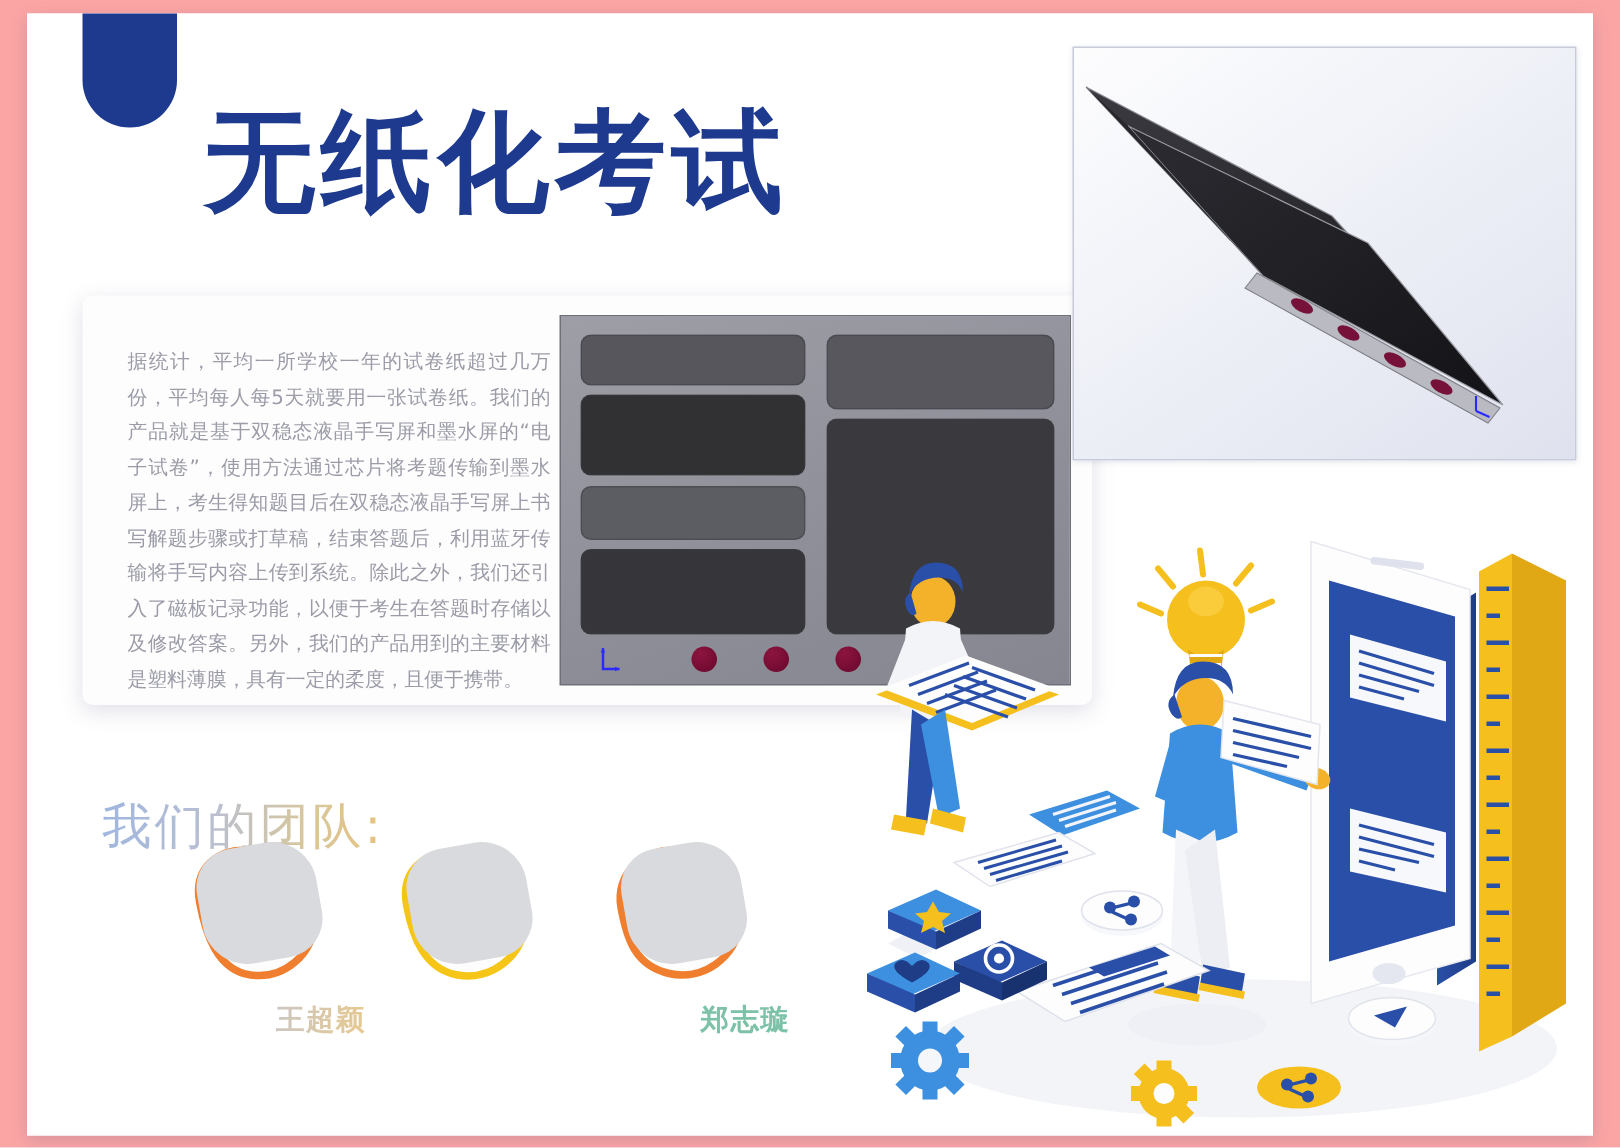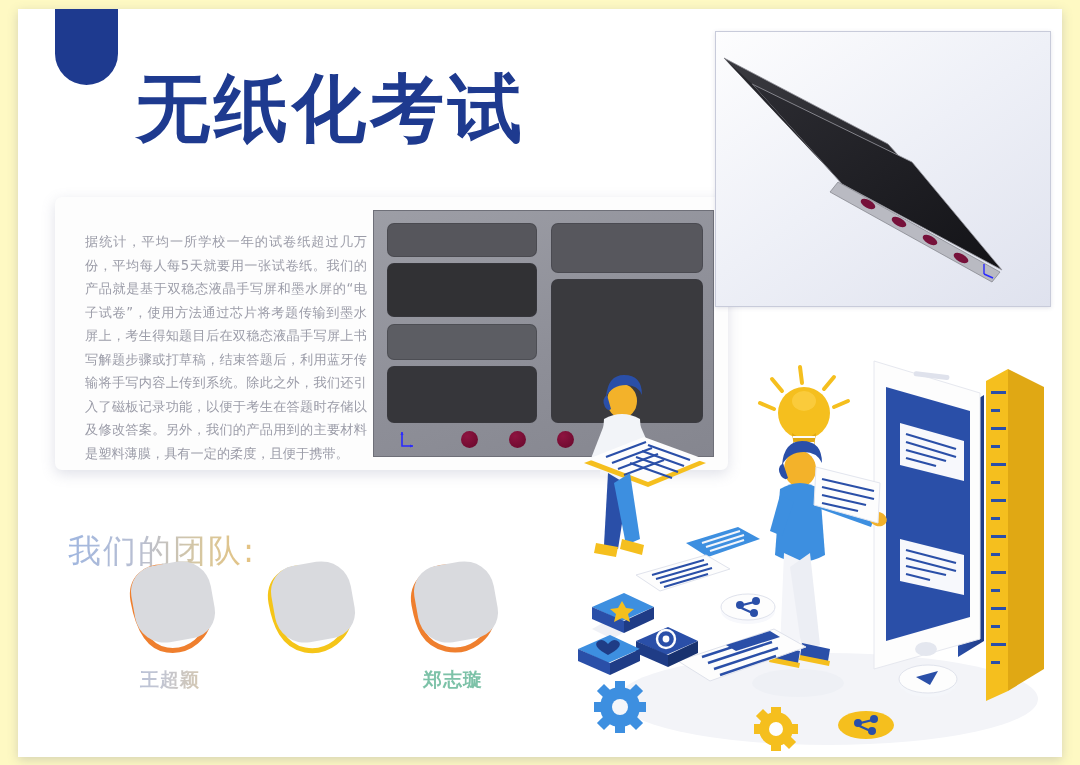--- a/index.html
+++ b/index.html
@@ -1,18 +1,18 @@
 <!DOCTYPE html>
 <html><head>
 <meta charset="utf-8">
 <style>
   html,body{margin:0;padding:0;background:#e8e9f0;}
   body{width:1080px;height:765px;overflow:hidden;font-family:"Liberation Sans","DejaVu Sans",sans-serif;}
 
-  #slide{position:relative;width:1080px;height:765px;background:#fef9c3;overflow:hidden;}
+  #slide{position:relative;width:1080px;height:765px;background:#fca5a5;overflow:hidden;}
 
   
   .page-sheet{position:absolute;left:18px;top:9px;width:1044px;height:748px;background:#ffffff;
     box-shadow:0 3px 10px rgba(90,95,130,.25);}
   .page-inner{position:absolute;left:0;top:0;right:0;bottom:0;background:#ffffff;overflow:hidden;}
 
   
   .blue-pill{position:absolute;left:37px;top:-18px;width:63px;height:94px;background:#1e3a8f;
     border-radius:0 0 34px 34px;}
 
@@ -44,21 +44,21 @@
 
   
   .team-head{position:absolute;left:50px;top:520px;font-size:33px;font-weight:400;letter-spacing:2px;
     font-family:"DejaVu Sans","Liberation Sans",sans-serif;
     background:linear-gradient(95deg,#9fb6e0 0%,#b9bfd2 38%,#d8c79d 72%,#e6c27e 100%);
     -webkit-background-clip:text;background-clip:text;color:transparent;white-space:nowrap;}
 
   
   .team-row{position:absolute;left:78px;top:548px;width:450px;height:155px;}
   .member{position:absolute;top:0;width:148px;height:155px;text-align:center;}
-  .m0{left:0;} .m1{left:140px;} .m2{left:283px;}
+  .m0{left:0;text-align:right;} .m1{left:140px;} .m2{left:283px;text-align:right;}
   .m-badge{position:relative;width:110px;height:103px;margin:0 auto;}
   .m-shadow{position:absolute;left:18px;top:6px;width:80px;height:78px;background:#d9dade;
     border-radius:26px 30px 26px 30px;transform:rotate(-10deg);}
   .m-name{margin-top:7px;font-size:19px;font-weight:700;letter-spacing:1px;
     font-family:"DejaVu Sans","Liberation Sans",sans-serif;}
   .n0{background:linear-gradient(95deg,#a9b9de 0%,#c3c6d2 45%,#e7c98e 100%);
       -webkit-background-clip:text;background-clip:text;color:transparent;}
   .n1{color:#f0a02c;}
   .n2{color:#7dc2a8;}
 

